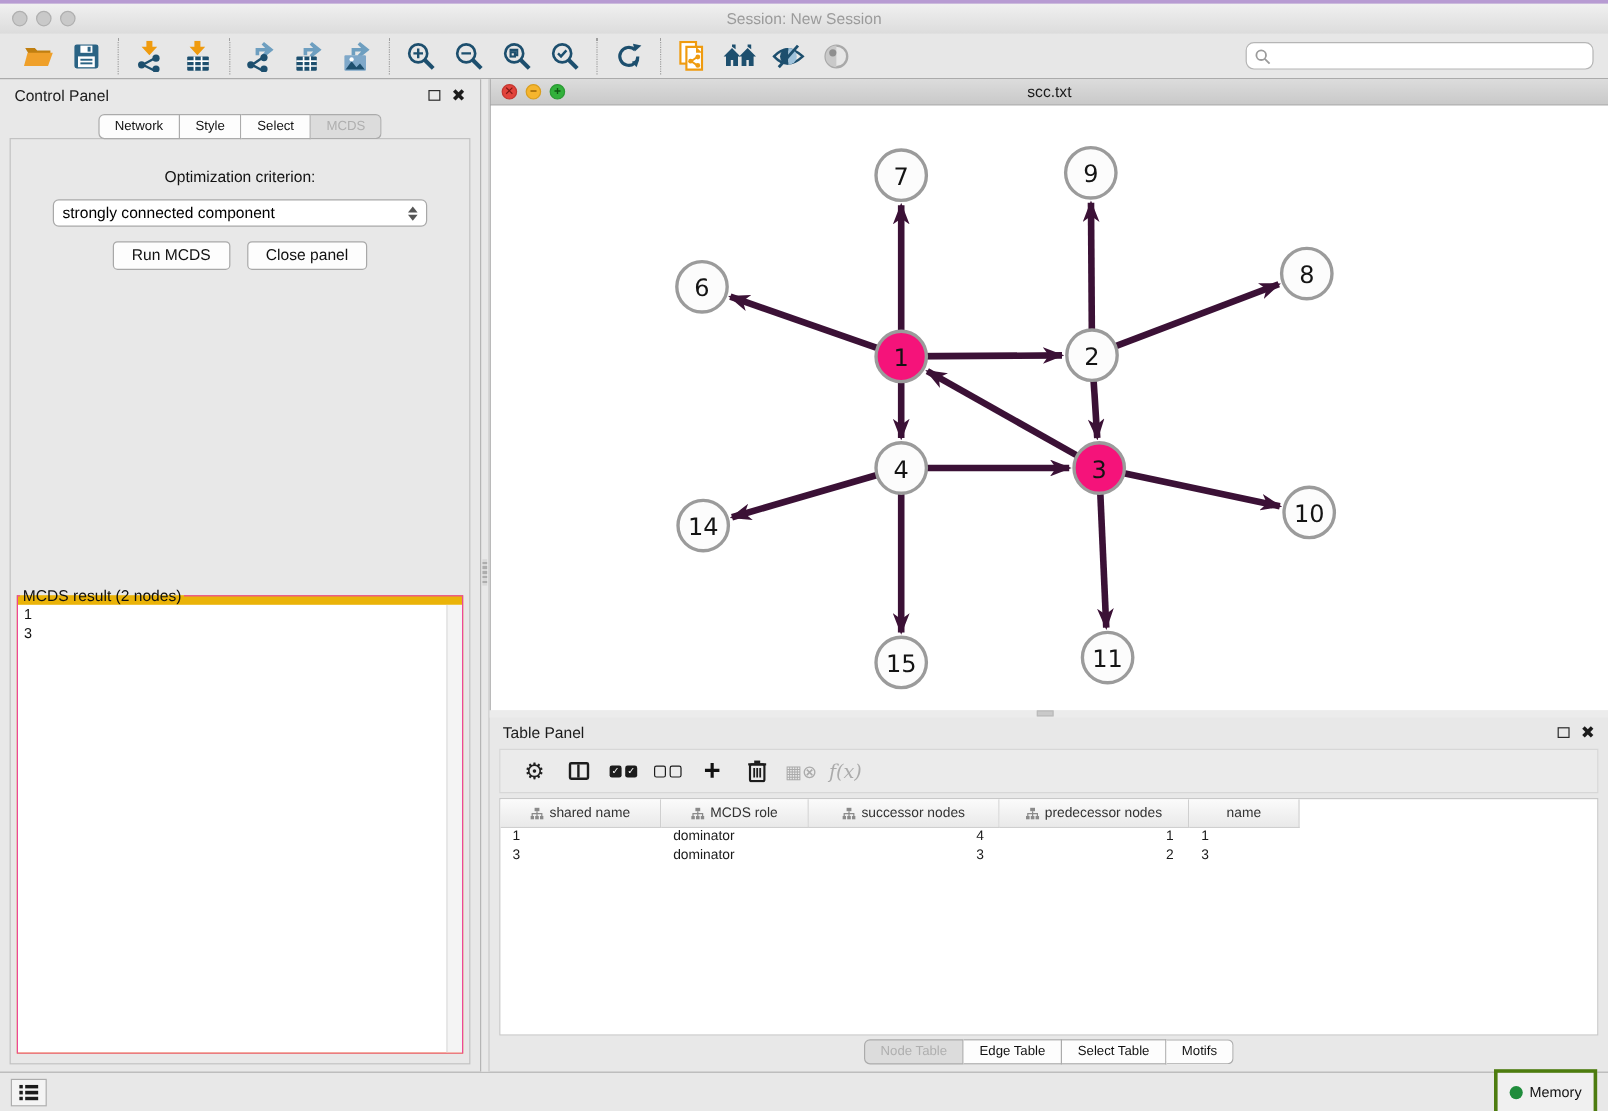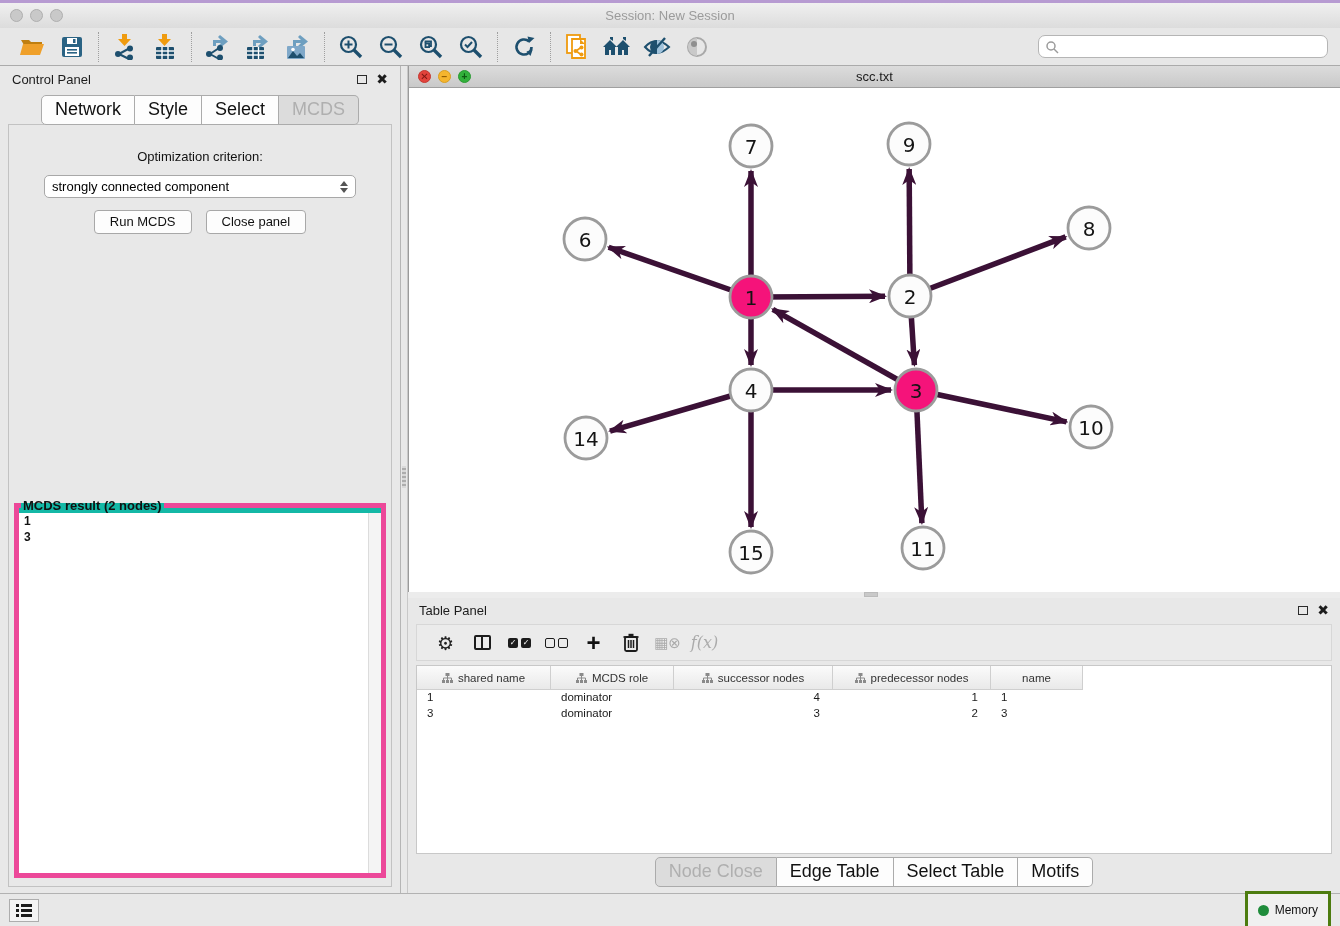--- a/index.html
+++ b/index.html
@@ -33,39 +33,39 @@
      background:repeating-linear-gradient(#D8D8D8 0 2px,#ADADAD 2px 4px); }
   .right-col { width:932px; display:flex; flex-direction:column; }
 
   
   .cp-header { height:26px; display:flex; align-items:center; padding:0 12px; }
   .panel-title { font-size:13px; color:#1C1C1C; }
   .panel-header-icons { margin-left:auto; display:flex; gap:9px; align-items:center; }
   .float-icon { width:10px; height:9px; border:1.6px solid #2B2B2B; display:inline-block; }
   .close-icon { font-size:14px; font-weight:bold; color:#1C1C1C; line-height:10px; }
   .cp-tabs { display:flex; justify-content:center; margin-top:3px; position:relative; z-index:2; }
-  .tab { font-size:18px; padding:3px 13px 4px; background:#FDFDFD; border:1px solid #ABABAB;
+  .tab { font-size:11px; padding:3px 13px 4px; background:#FDFDFD; border:1px solid #ABABAB;
      border-left:none; color:#111; }
   .tab:first-child { border-left:1px solid #ABABAB; border-radius:5px 0 0 5px; }
   .tab:last-child { border-radius:0 5px 5px 0; }
   .tab.active { background:#DCDCDC; color:#AFAFAF; }
   .cp-pane { margin:-1px 8px 6px; border:1px solid #C2C2C2; flex:1; position:relative; }
   .opt-label { text-align:center; margin-top:24px; font-size:13px; color:#111; }
   .dropdown { width:312px; height:23px; margin:11px auto 0; background:#fff;
      border:1px solid #A8A8A8; border-radius:5px; display:flex; align-items:center;
      padding:0 7px; font-size:13px; }
   .stepper { margin-left:auto; display:flex; flex-direction:column; gap:2px; align-items:center; }
   .stepper i { width:0; height:0; border-left:4px solid transparent; border-right:4px solid transparent; }
   .step-up { border-bottom:5px solid #555; }
   .step-down { border-top:5px solid #555; }
   .btn-row { display:flex; justify-content:center; gap:14px; margin-top:12px; }
   .pbtn { font-size:13px; padding:3px 15px 4px; background:#FDFDFD; border:1px solid #A8A8A8;
      border-radius:4px; color:#111; }
   .result-fieldset { position:absolute; left:5px; right:5px; top:373px; bottom:8px;
-     border:5px solid #ec4899; background:#14b8a6;font-weight:bold; }
+     border:1px solid #ec4899; background:#eab308; }
   .result-fieldset legend { font-size:13px; color:#111; padding:0 2px; margin-left:2px; }
   .result-box { position:absolute; inset:0; background:#fff; overflow:hidden; }
   .result-line { font-size:12px; color:#111; padding:1px 0 1px 5px; }
   .result-scrollbar { position:absolute; top:0; right:0; bottom:0; width:13px;
      background:#F4F4F4; border-left:1px solid #DCDCDC; }
 
   
   .net-window { height:526px; border-left:1px solid #9A9A9A; display:flex; flex-direction:column; }
   .net-titlebar { height:22px; background:linear-gradient(#DCDCDC,#C9C9C9);
      border-bottom:1px solid #A0A0A0; position:relative; display:flex; align-items:center; }
@@ -512,21 +512,21 @@
         </div>
         <div class="tr">
           <span class="td" style="width:134px">3</span>
           <span class="td" style="width:123px">dominator</span>
           <span class="td right" style="width:159px">3</span>
           <span class="td right" style="width:158px">2</span>
           <span class="td" style="width:92px">3</span>
         </div>
       </div>
       <div class="tp-tabs">
-        <span class="tab active">Node Close</span>
+        <span class="tab active">Node Table</span>
         <span class="tab">Edge Table</span>
         <span class="tab">Select Table</span>
         <span class="tab">Motifs</span>
       </div>
     </div>
   </div>
 </div>
 
 <div class="statusbar">
   <span class="list-btn">

